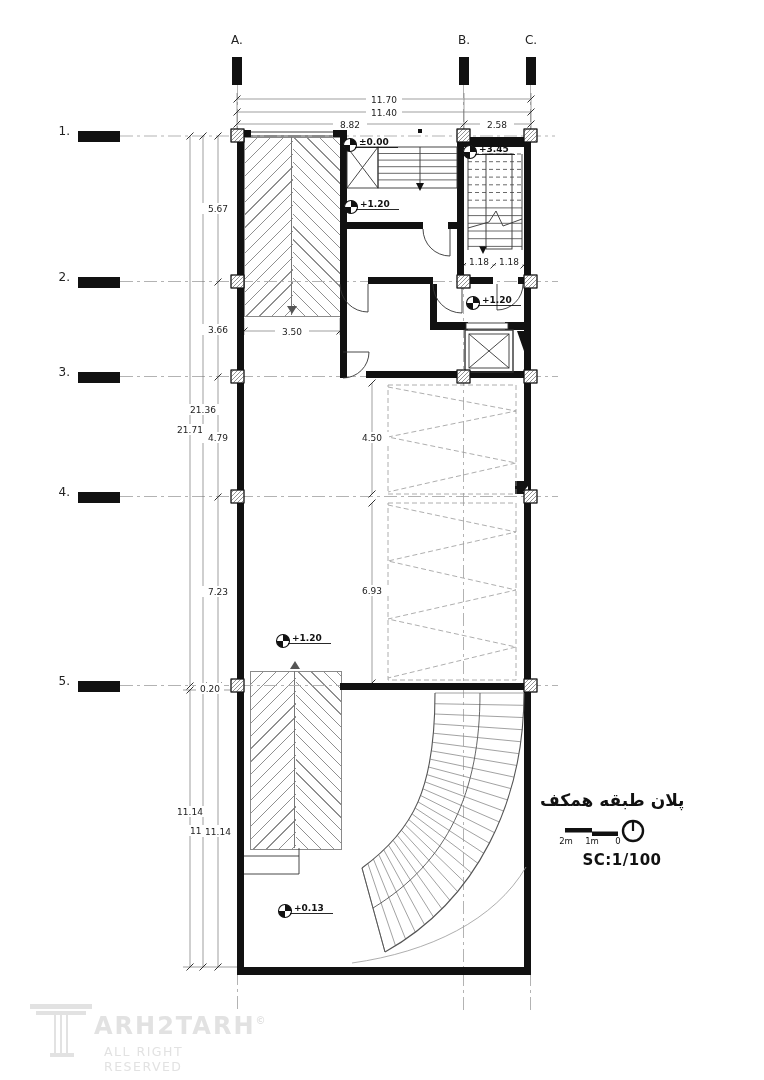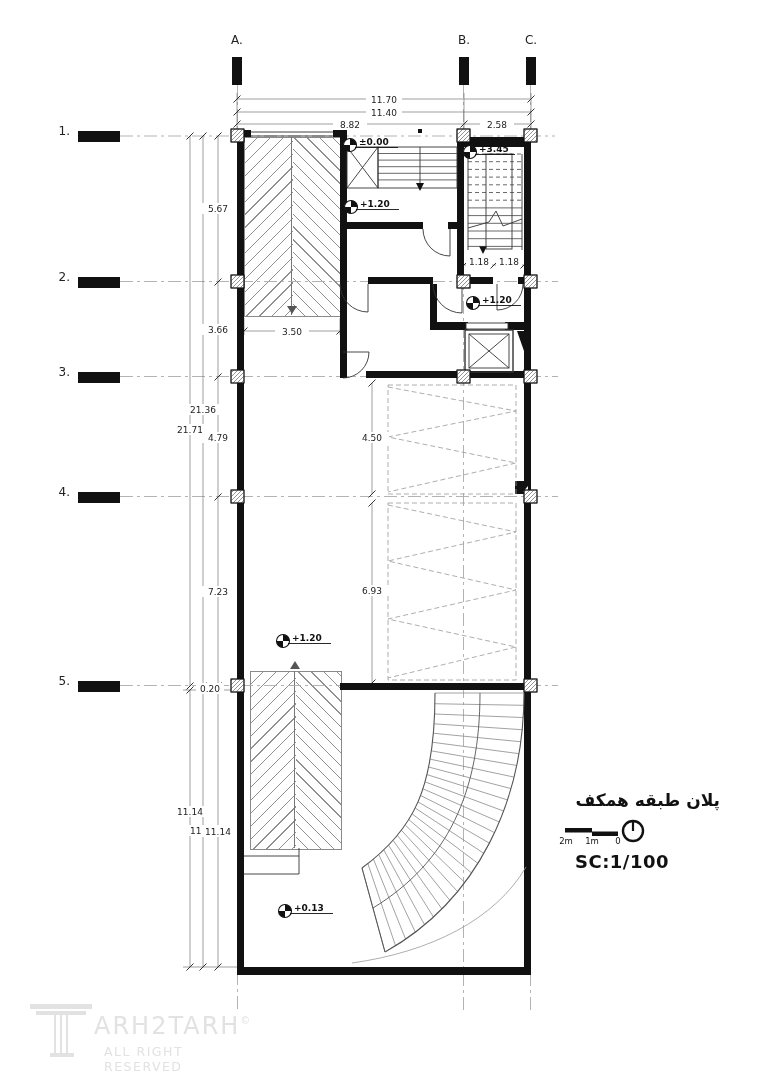--- a/index.html
+++ b/index.html
@@ -17,25 +17,25 @@
   .gridlabel{font-size:12px;color:#222}
   .ramp{position:absolute;border:1px solid #8a8a8a;display:flex;background:#fff}
   .ramp .half{flex:1}
   .hL{background:repeating-linear-gradient(135deg,transparent 0,transparent 8.2px,#909090 8.2px,#909090 9.1px)}
   .hR{background:repeating-linear-gradient(45deg,transparent 0,transparent 8.2px,#909090 8.2px,#909090 9.1px)}
   .cline{position:absolute;width:1px;background:#777}
   .arrow-dn{position:absolute;width:0;height:0;border-left:5px solid transparent;
             border-right:5px solid transparent;border-top:8px solid #555}
   .arrow-up{position:absolute;width:0;height:0;border-left:5px solid transparent;
             border-right:5px solid transparent;border-bottom:8px solid #555}
-  .titlefa{font-size:17px;font-weight:bold;direction:rtl;text-align:right}
-  .sclabel{font-size:18px;font-weight:bold;text-align:center;letter-spacing:.5px}
+  .titlefa{font-size:17px;font-weight:bold;direction:rtl;text-align:left}
+  .sclabel{font-size:15px;font-weight:bold;text-align:center;letter-spacing:.5px}
   .logo{color:#e2e2e2}
   .logo .bar{position:absolute;background:#e2e2e2}
-  .logo-name{position:absolute;font-size:24px;font-weight:normal;letter-spacing:2px}
+  .logo-name{position:absolute;font-size:24px;font-weight:bold;letter-spacing:2px}
   .logo-sup{font-size:10px;vertical-align:10px;letter-spacing:0}
   .logo-tag{position:absolute;font-size:12.5px;letter-spacing:1.5px}
 </style>
 </head>
 <body>
 
 <div class="canvas">
 
   <div class="ramp" style="left:244px;top:137px;width:96px;height:178px">
     <div class="half hL"></div>

